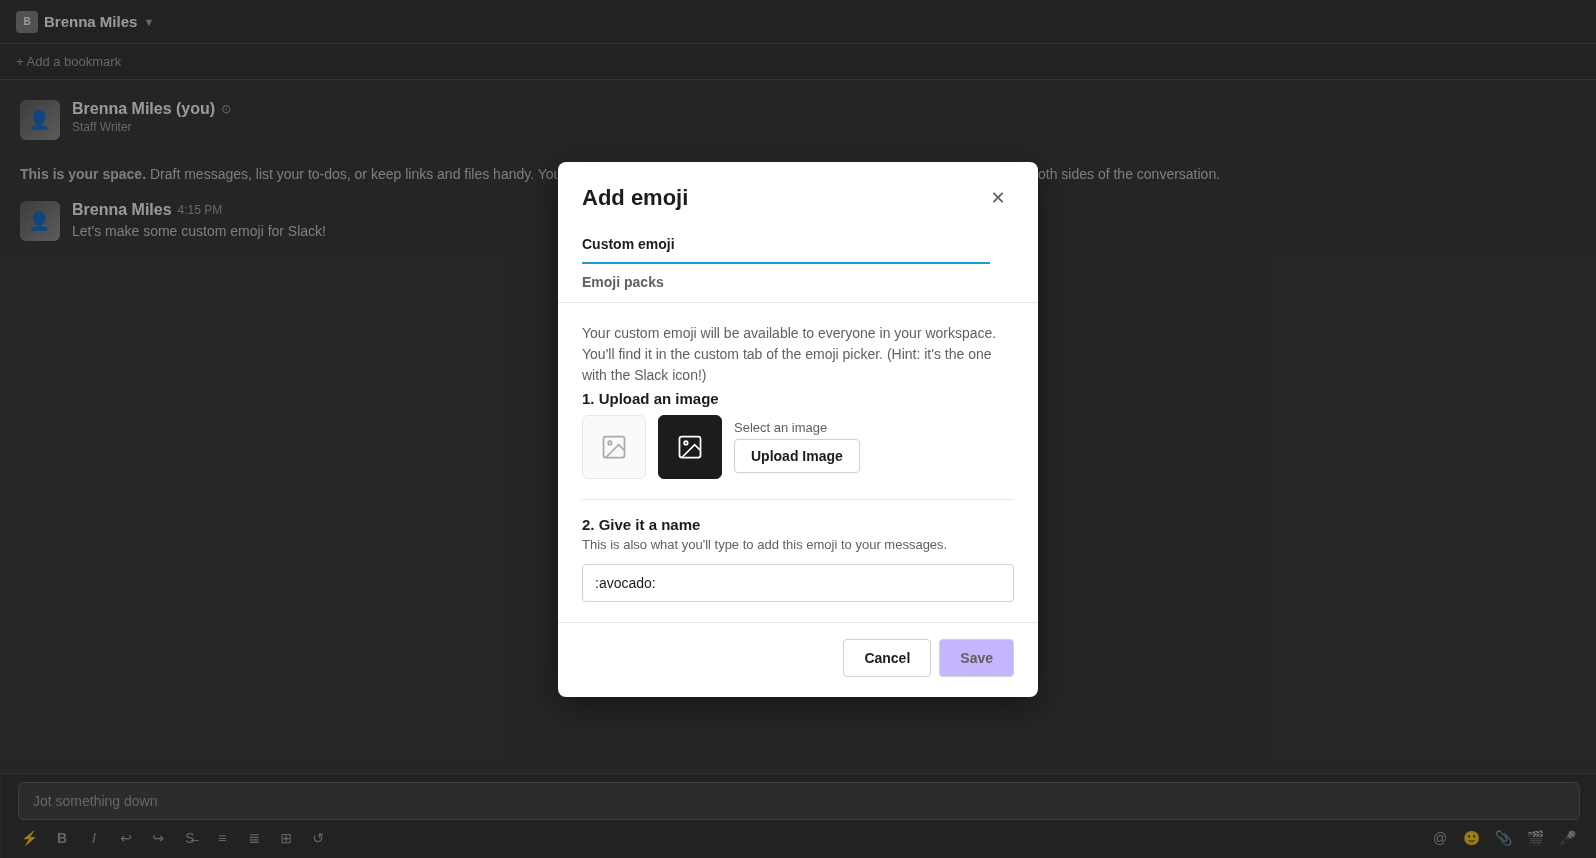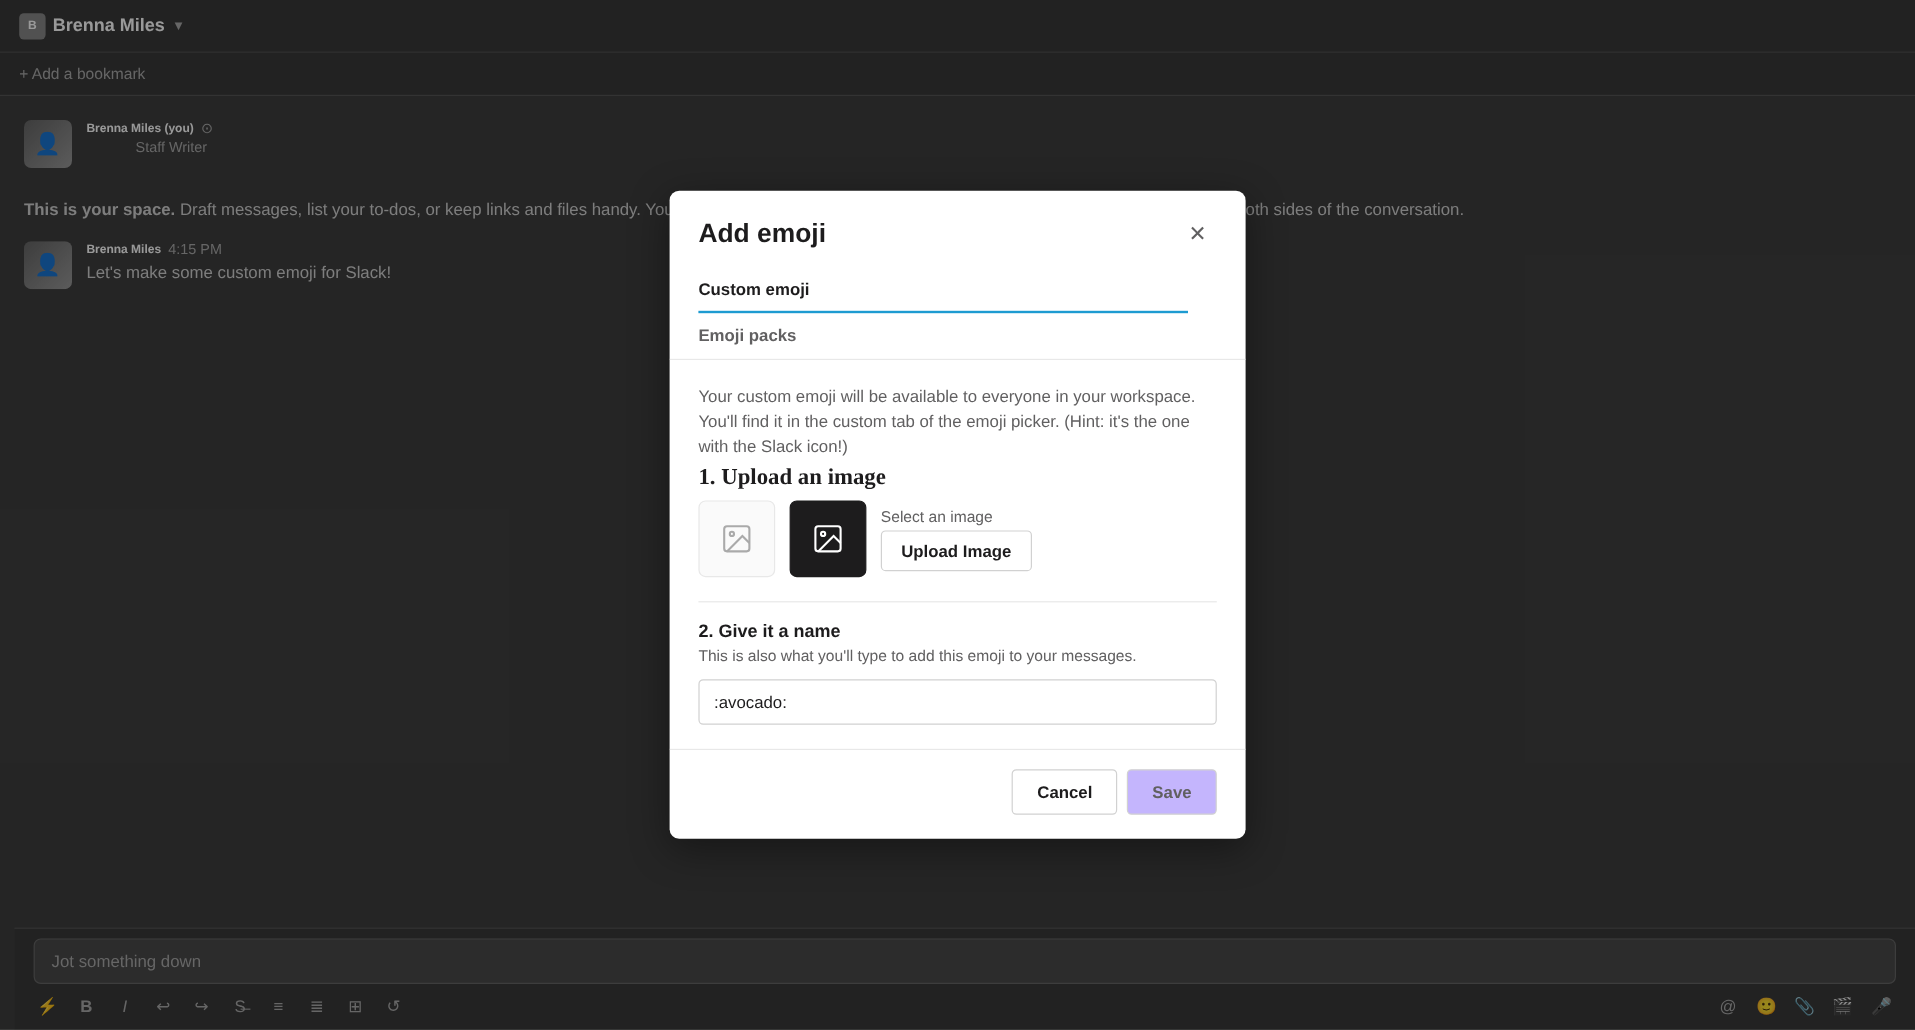--- a/index.html
+++ b/index.html
@@ -97,35 +97,34 @@
 
     .message-content {}
     .message-header {
       display: flex;
       align-items: center;
       gap: 6px;
       margin-bottom: 2px;
     }
     .message-author {
       color: #fff;
-      font-size: 10px;
+      font-size: 16px;
       font-weight: 700;
     }
     .message-you-badge {
       color: #aaa;
       font-size: 12px;
     }
     .message-time {
       color: #aaa;
       font-size: 12px;
     }
     .message-sub {
       color: #aaa;
       font-size: 12px;
-      margin-left: 41px;
     }
     .message-text {
       color: #d1d1d1;
       font-size: 14px;
       line-height: 1.5;
     }
 
     .big-message {
       color: #d1d1d1;
       font-size: 14px;
@@ -138,21 +137,21 @@
       position: absolute;
       top: 0; left: 0; width: 100%; height: 100%;
       background: rgba(0,0,0,0.4);
       z-index: 10;
     }
 
     
     .input-bar {
       position: absolute;
       bottom: 0;
-      left: 12px;
+      left: 2px;
       right: 0;
       background: #3a3a3a;
       border-top: 1px solid #555;
       padding: 8px 16px;
     }
 
     .input-field {
       background: #4a4a4a;
       border: 1px solid #666;
       border-radius: 6px;
@@ -258,25 +257,24 @@
     }
 
     .modal-description {
       font-size: 14px;
       color: #616061;
       line-height: 1.5;
       margin-bottom: 4px;
     }
 
     .section-title {
-      font-size: 19px;
+      font-size: 15px;
       font-weight: 700;
       color: #1d1c1d;
       margin-bottom: 8px;
-      font-family: Liberation Serif, serif;
     }
 
     .section-subtitle {
       font-size: 13px;
       color: #616061;
       margin-bottom: 12px;
       line-height: 1.4;
     }
 
     .image-upload-area {

